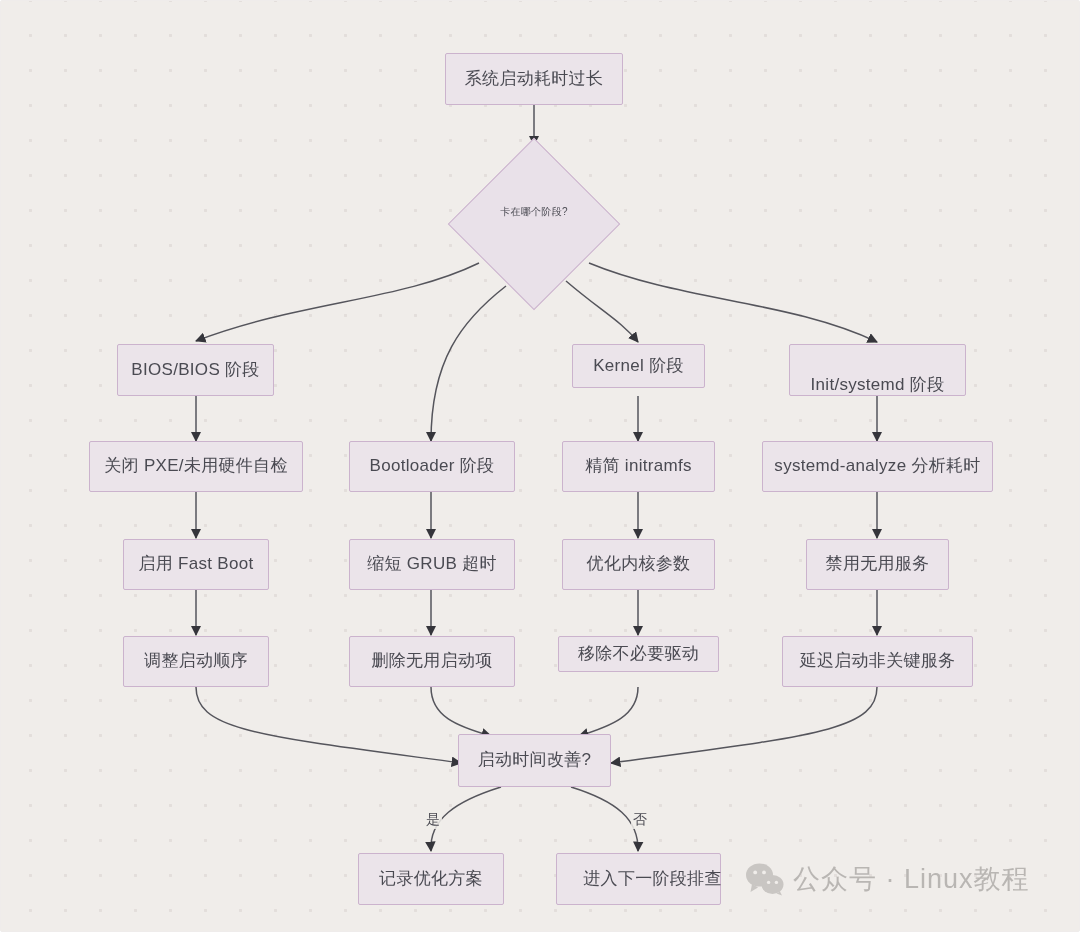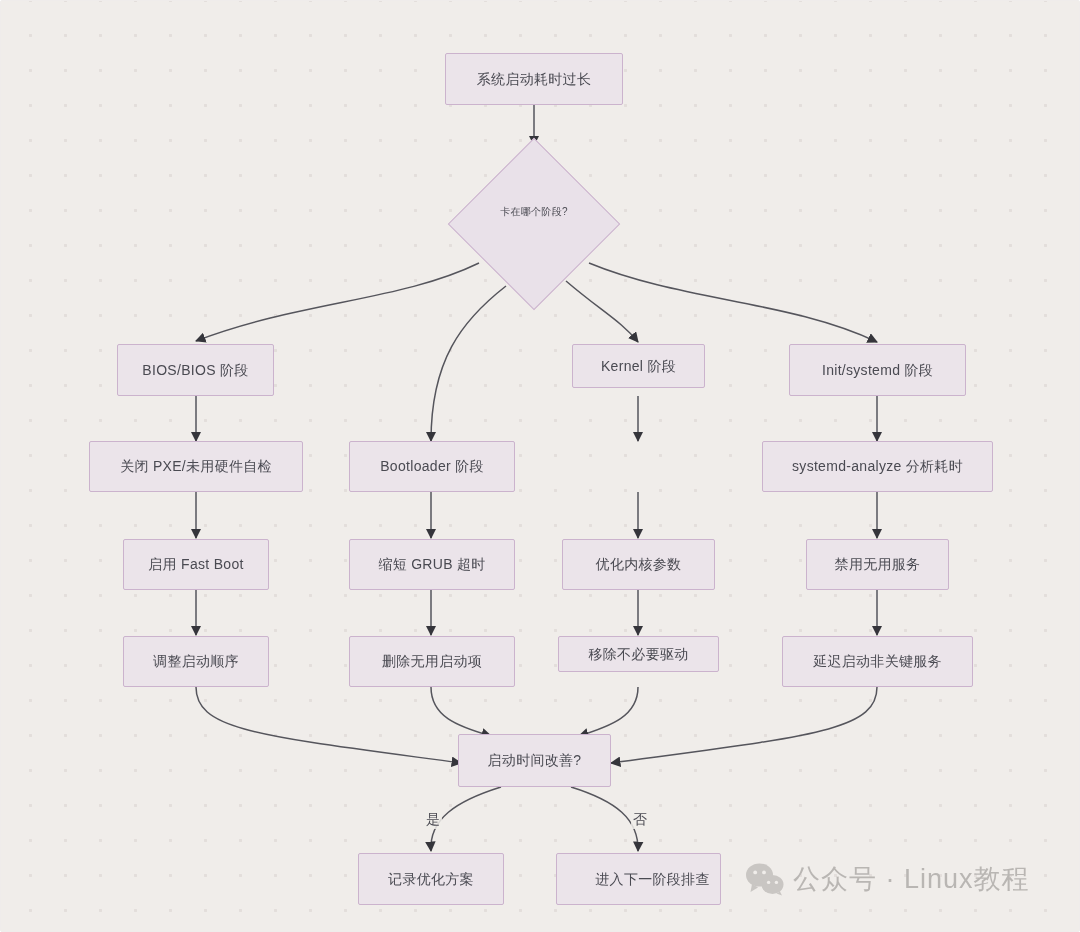--- a/index.html
+++ b/index.html
@@ -36,21 +36,21 @@
   .node {
     position: absolute;
     box-sizing: border-box;
     background: #ebe4ea;
     border: 1px solid #cbb3cd;
     border-radius: 2px;
     display: flex;
     align-items: center;
     justify-content: center;
     color: #4a4a52;
-    font-size: 14px;
+    font-size: 17px;
     line-height: 1.2;
     letter-spacing: 0.3px;
     white-space: nowrap;
   }
   .diamond {
     position: absolute;
     box-sizing: border-box;
     background: #e9e1e9;
     border: 1px solid #cbb3cd;
     transform: rotate(45deg);
@@ -160,28 +160,31 @@
   <div class="node" style="left:348px; top:538px; width:166px; height:51px;">
     <span>缩短 GRUB 超时</span>
   </div>
   <div class="node" style="left:348px; top:635px; width:166px; height:51px;">
     <span>删除无用启动项</span>
   </div>
 
   <div class="node" style="left:571px; top:343px; width:133px; height:44px;">
     <span>Kernel 阶段</span>
   </div>
+  <div class="node" style="left:561px; top:440px; width:153px; height:51px;">
+    <span>精简 initramfs</span>
+  </div>
   <div class="node" style="left:561px; top:538px; width:153px; height:51px;">
     <span>优化内核参数</span>
   </div>
   <div class="node" style="left:557px; top:635px; width:161px; height:36px;">
     <span>移除不必要驱动</span>
   </div>
 
-  <div class="node" style="left:788px; top:343px; width:177px; height:52px;">
+  <div class="node" style="left:788px; top:343px; width:177px; height:52px;align-items:flex-end;">
     <span>Init/systemd 阶段</span>
   </div>
   <div class="node" style="left:761px; top:440px; width:231px; height:51px;">
     <span>systemd-analyze 分析耗时</span>
   </div>
   <div class="node" style="left:805px; top:538px; width:143px; height:51px;">
     <span>禁用无用服务</span>
   </div>
   <div class="node" style="left:781px; top:635px; width:191px; height:51px;">
     <span>延迟启动非关键服务</span>

